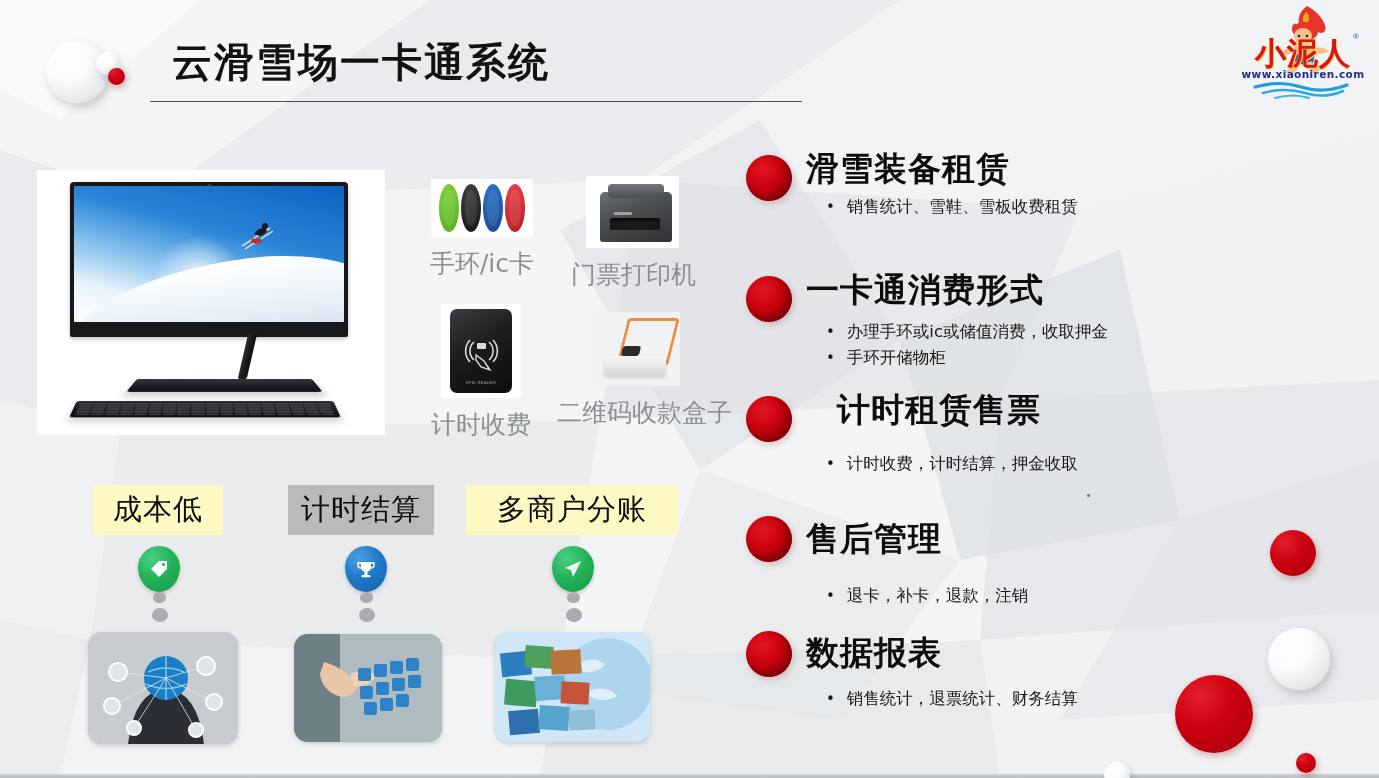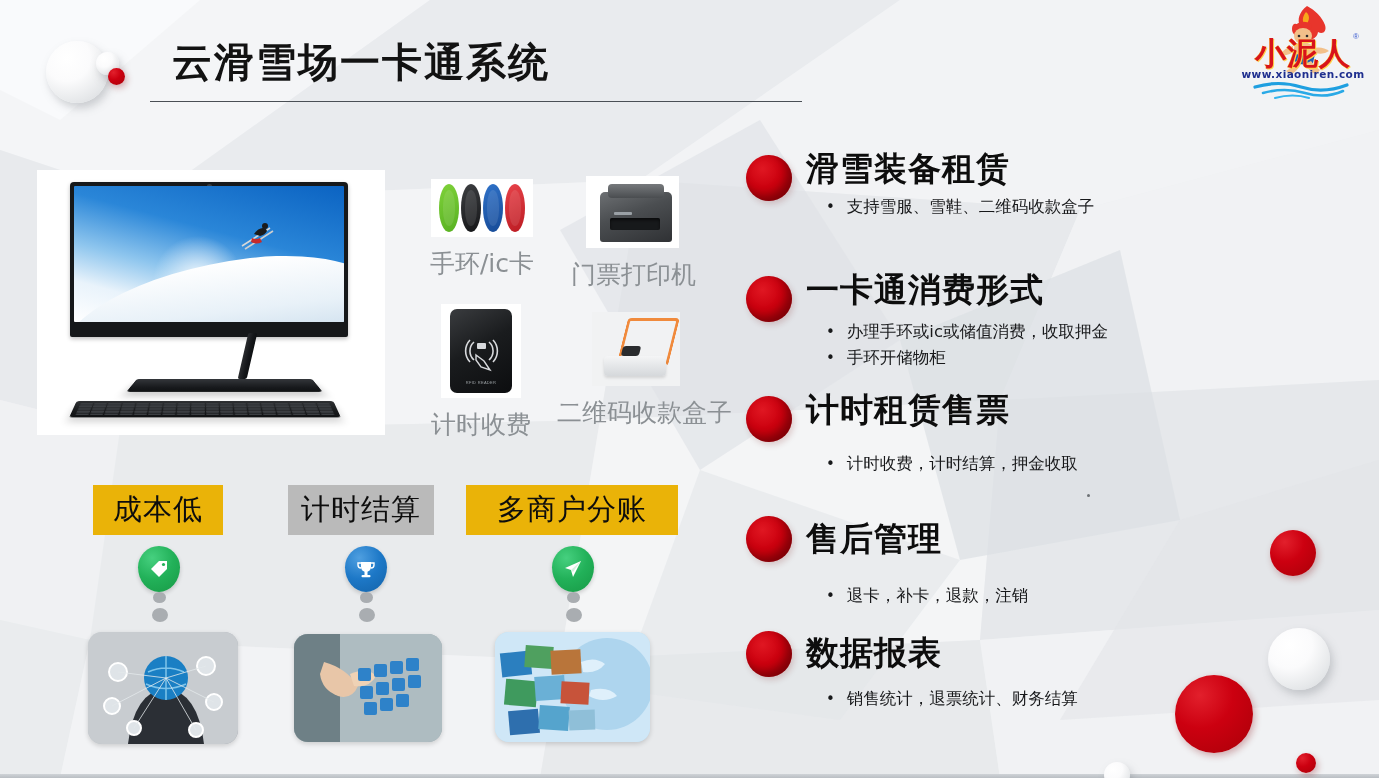--- a/index.html
+++ b/index.html
@@ -165,21 +165,21 @@
     transform:skewX(-14deg);
   }
   .qr-head{
     position:absolute;left:30px;top:34px;width:18px;height:10px;
     background:#2a2c2e;border-radius:3px;transform:skewX(-14deg);
   }
 
   
   .feat-label{
     position:absolute;
-    background:#eab308;color:#0d0d0d;
+    background:#fef9c3;color:#0d0d0d;
     font-size:29px;font-weight:normal;
     font-family:"DejaVu Sans","Liberation Sans",sans-serif;
     display:flex;align-items:center;justify-content:center;
     letter-spacing:1px;
   }
   .feat-pin{
     position:absolute;width:42px;height:46px;border-radius:50% 50% 50% 50%/46% 46% 54% 54%;
     display:flex;align-items:center;justify-content:center;
     box-shadow:0 2px 4px rgba(0,0,0,.18);
   }
@@ -534,29 +534,29 @@
         <rect x="66" y="50" width="28" height="22" fill="#c7533a" transform="rotate(3 80 61)"></rect>
         <rect x="14" y="78" width="30" height="24" fill="#2e6fae" transform="rotate(-5 29 90)"></rect>
         <rect x="44" y="74" width="30" height="24" fill="#55a4cd" transform="rotate(4 59 86)"></rect>
         <rect x="74" y="78" width="26" height="20" fill="#8fbfd8" transform="rotate(-2 87 88)"></rect>
       </g>
     </svg>
   </div>
 
   <div class="bullet-dot" style="left:746px;top:155px;"></div>
   <div class="bullet-head" style="left:806px;top:152px;">滑雪装备租赁</div>
-  <div class="bullet-sub" style="left:826px;top:199px;">支持雪服、雪鞋、二维码收款盒子</div>
+  <div class="bullet-sub" style="left:826px;top:199px;">销售统计、雪鞋、雪板收费租赁</div>
 
   <div class="bullet-dot" style="left:746px;top:276px;"></div>
   <div class="bullet-head" style="left:806px;top:273px;">一卡通消费形式</div>
   <div class="bullet-sub" style="left:826px;top:324px;">办理手环或ic或储值消费，收取押金</div>
   <div class="bullet-sub" style="left:826px;top:350px;">手环开储物柜</div>
 
   <div class="bullet-dot" style="left:746px;top:396px;"></div>
-  <div class="bullet-head" style="left:806px;top:393px;">计时租赁售票</div>
+  <div class="bullet-head" style="left:837px;top:393px;">计时租赁售票</div>
   <div class="bullet-sub" style="left:826px;top:456px;">计时收费，计时结算，押金收取</div>
   <div class="stray-dot" style="left:1087px;top:494px;"></div>
 
   <div class="bullet-dot" style="left:746px;top:516px;"></div>
   <div class="bullet-head" style="left:806px;top:522px;">售后管理</div>
   <div class="bullet-sub" style="left:826px;top:588px;">退卡，补卡，退款，注销</div>
 
   <div class="bullet-dot" style="left:746px;top:631px;"></div>
   <div class="bullet-head" style="left:806px;top:636px;">数据报表</div>
   <div class="bullet-sub" style="left:826px;top:691px;">销售统计，退票统计、财务结算</div>

